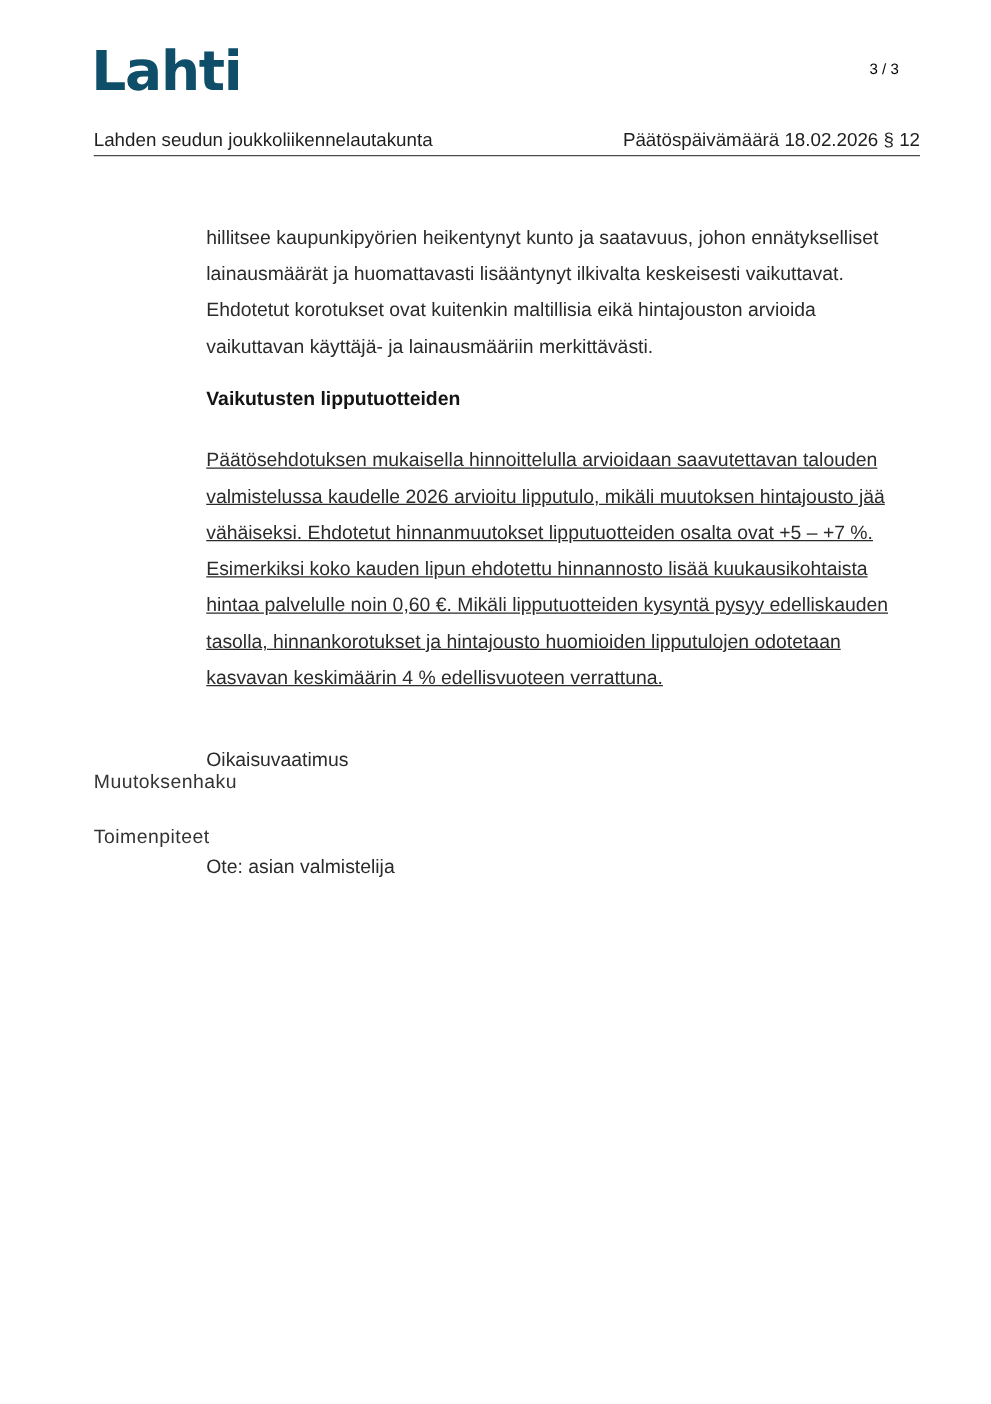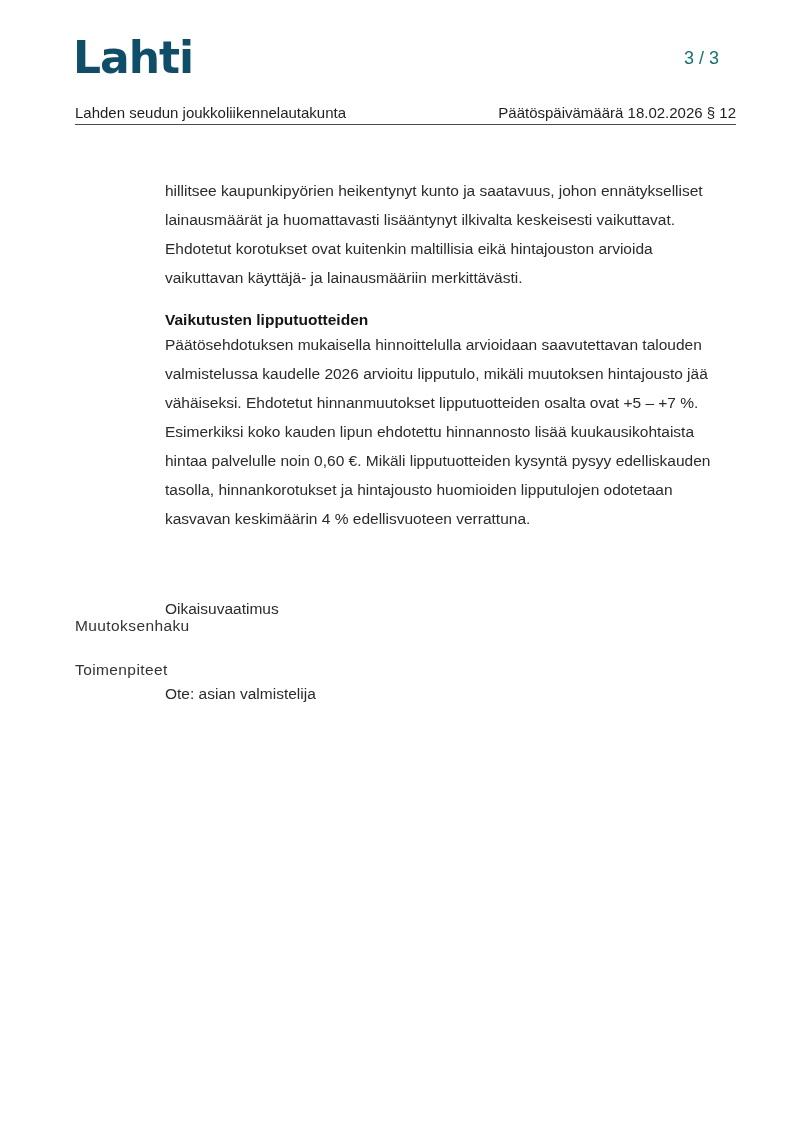--- a/index.html
+++ b/index.html
@@ -20,22 +20,22 @@
     font-weight:700;
     font-size:44px;
     letter-spacing:-1px;
     color:#0e4e68;
     line-height:1;
   }
   .page-number{
     position:absolute;
     top:48px;
     right:74px;
-    font-size:18px;
-    color:#0f766e;
+    font-size:12px;
+    color:#000000;
   }
   .header-row{
     position:absolute;
     left:75px;
     top:104px;
     width:661px;
     display:flex;
     justify-content:space-between;
     align-items:center;
     font-size:15px;
@@ -54,21 +54,21 @@
   }
   .par-1{top:176px;}
   .section-heading{
     position:absolute;
     left:165px;
     top:311px;
     font-size:15.5px;
     font-weight:700;
     color:#141414;
   }
-  .par-2{top:330px;}
+  .par-2{top:354px;text-decoration:underline;}
   .margin-label{
     position:absolute;
     left:75px;
     font-size:15.5px;
     letter-spacing:0.4px;
     color:#333333;
   }
   .label-muutoksenhaku{top:574px;margin-top:43px;}
   .label-toimenpiteet{top:661px;}
   .indent-value{

